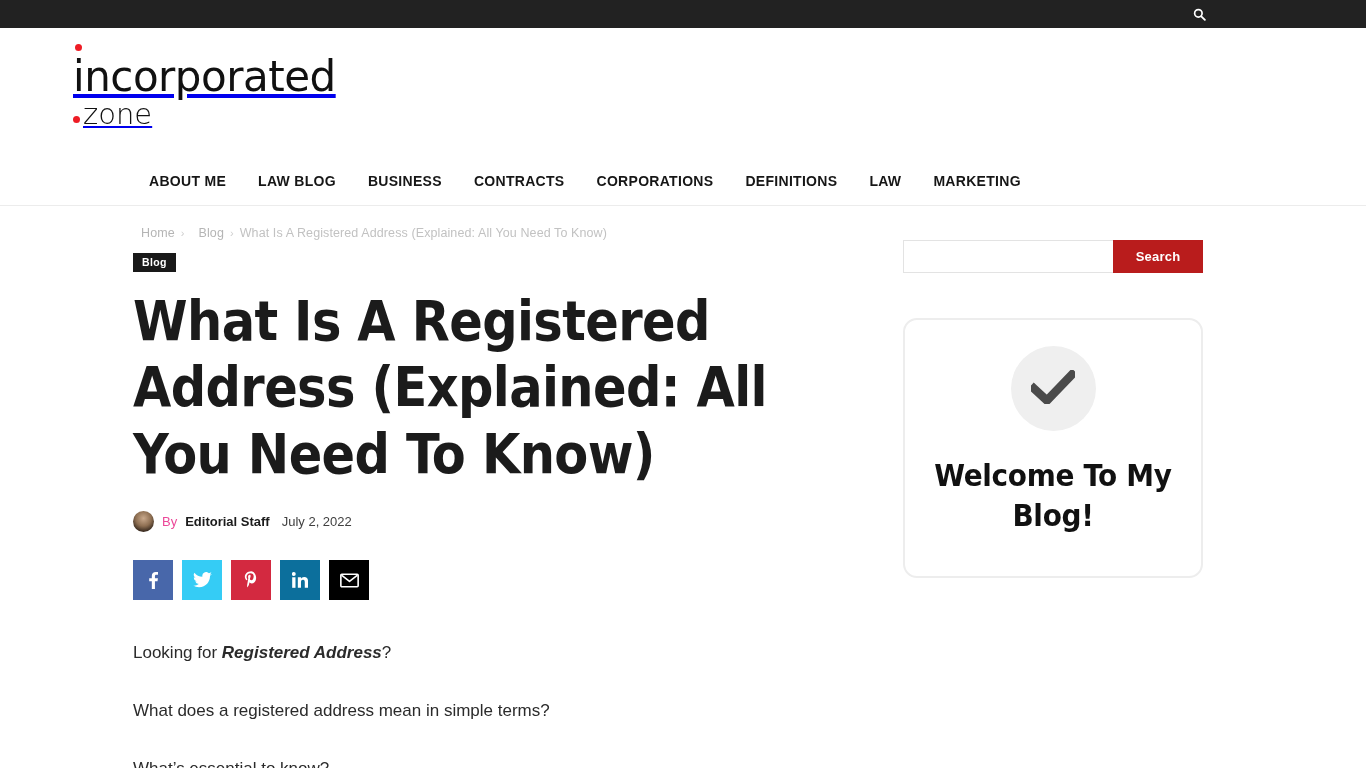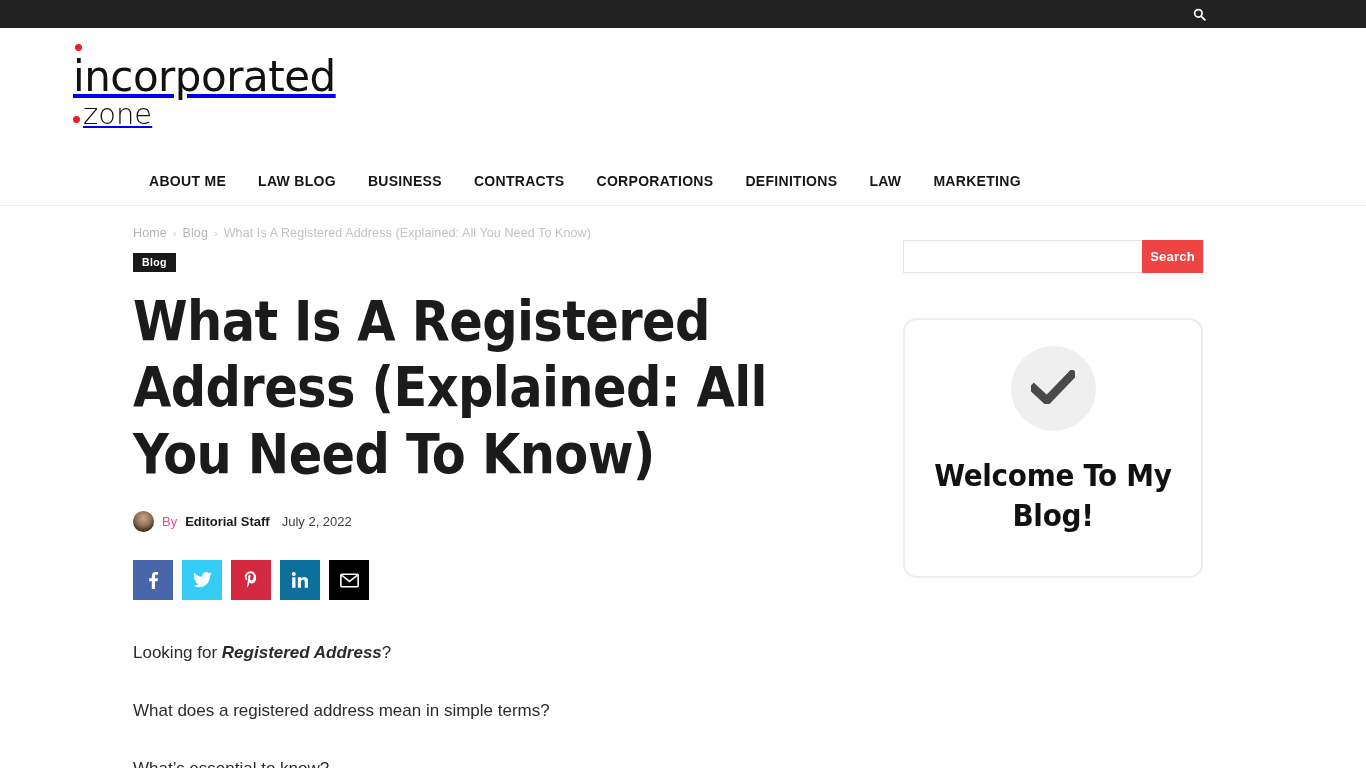--- a/index.html
+++ b/index.html
@@ -138,21 +138,21 @@
   
   .breadcrumb {
     font-size: 12.5px;
     color: #b5b5b5;
     margin-bottom: 12px;
     display: flex;
     align-items: center;
     gap: 6px;
     letter-spacing: 0.1px;
   }
-  .breadcrumb a { color: #b5b5b5; text-decoration: none; cursor: pointer; }
+  .breadcrumb a { color: #b5b5b5; text-decoration: none; cursor: pointer; margin-left: 8px; }
   .bc-sep { color: #cfcfcf; font-size: 11px; }
   .bc-current { color: #c2c2c2; }
 
   
   .cat-tag {
     display: inline-block;
     background: #191919;
     color: #ffffff;
     font-size: 10.5px;
     font-weight: 700;
@@ -228,22 +228,22 @@
     border: 1px solid #e3e3e3;
     border-right: none;
     outline: none;
     padding: 0 10px;
     font-size: 13px;
     font-family: "Liberation Sans", sans-serif;
     color: #333;
     background: #fff;
   }
   .search-submit {
-    width: 61px;
-    background: #ef4444;
+    width: 90px;
+    background: #b91c1c;
     color: #fff;
     border: none;
     font-size: 13px;
     font-weight: 700;
     cursor: pointer;
     font-family: "Liberation Sans", sans-serif;
     letter-spacing: 0.2px;
   }
 
   .welcome-card {

